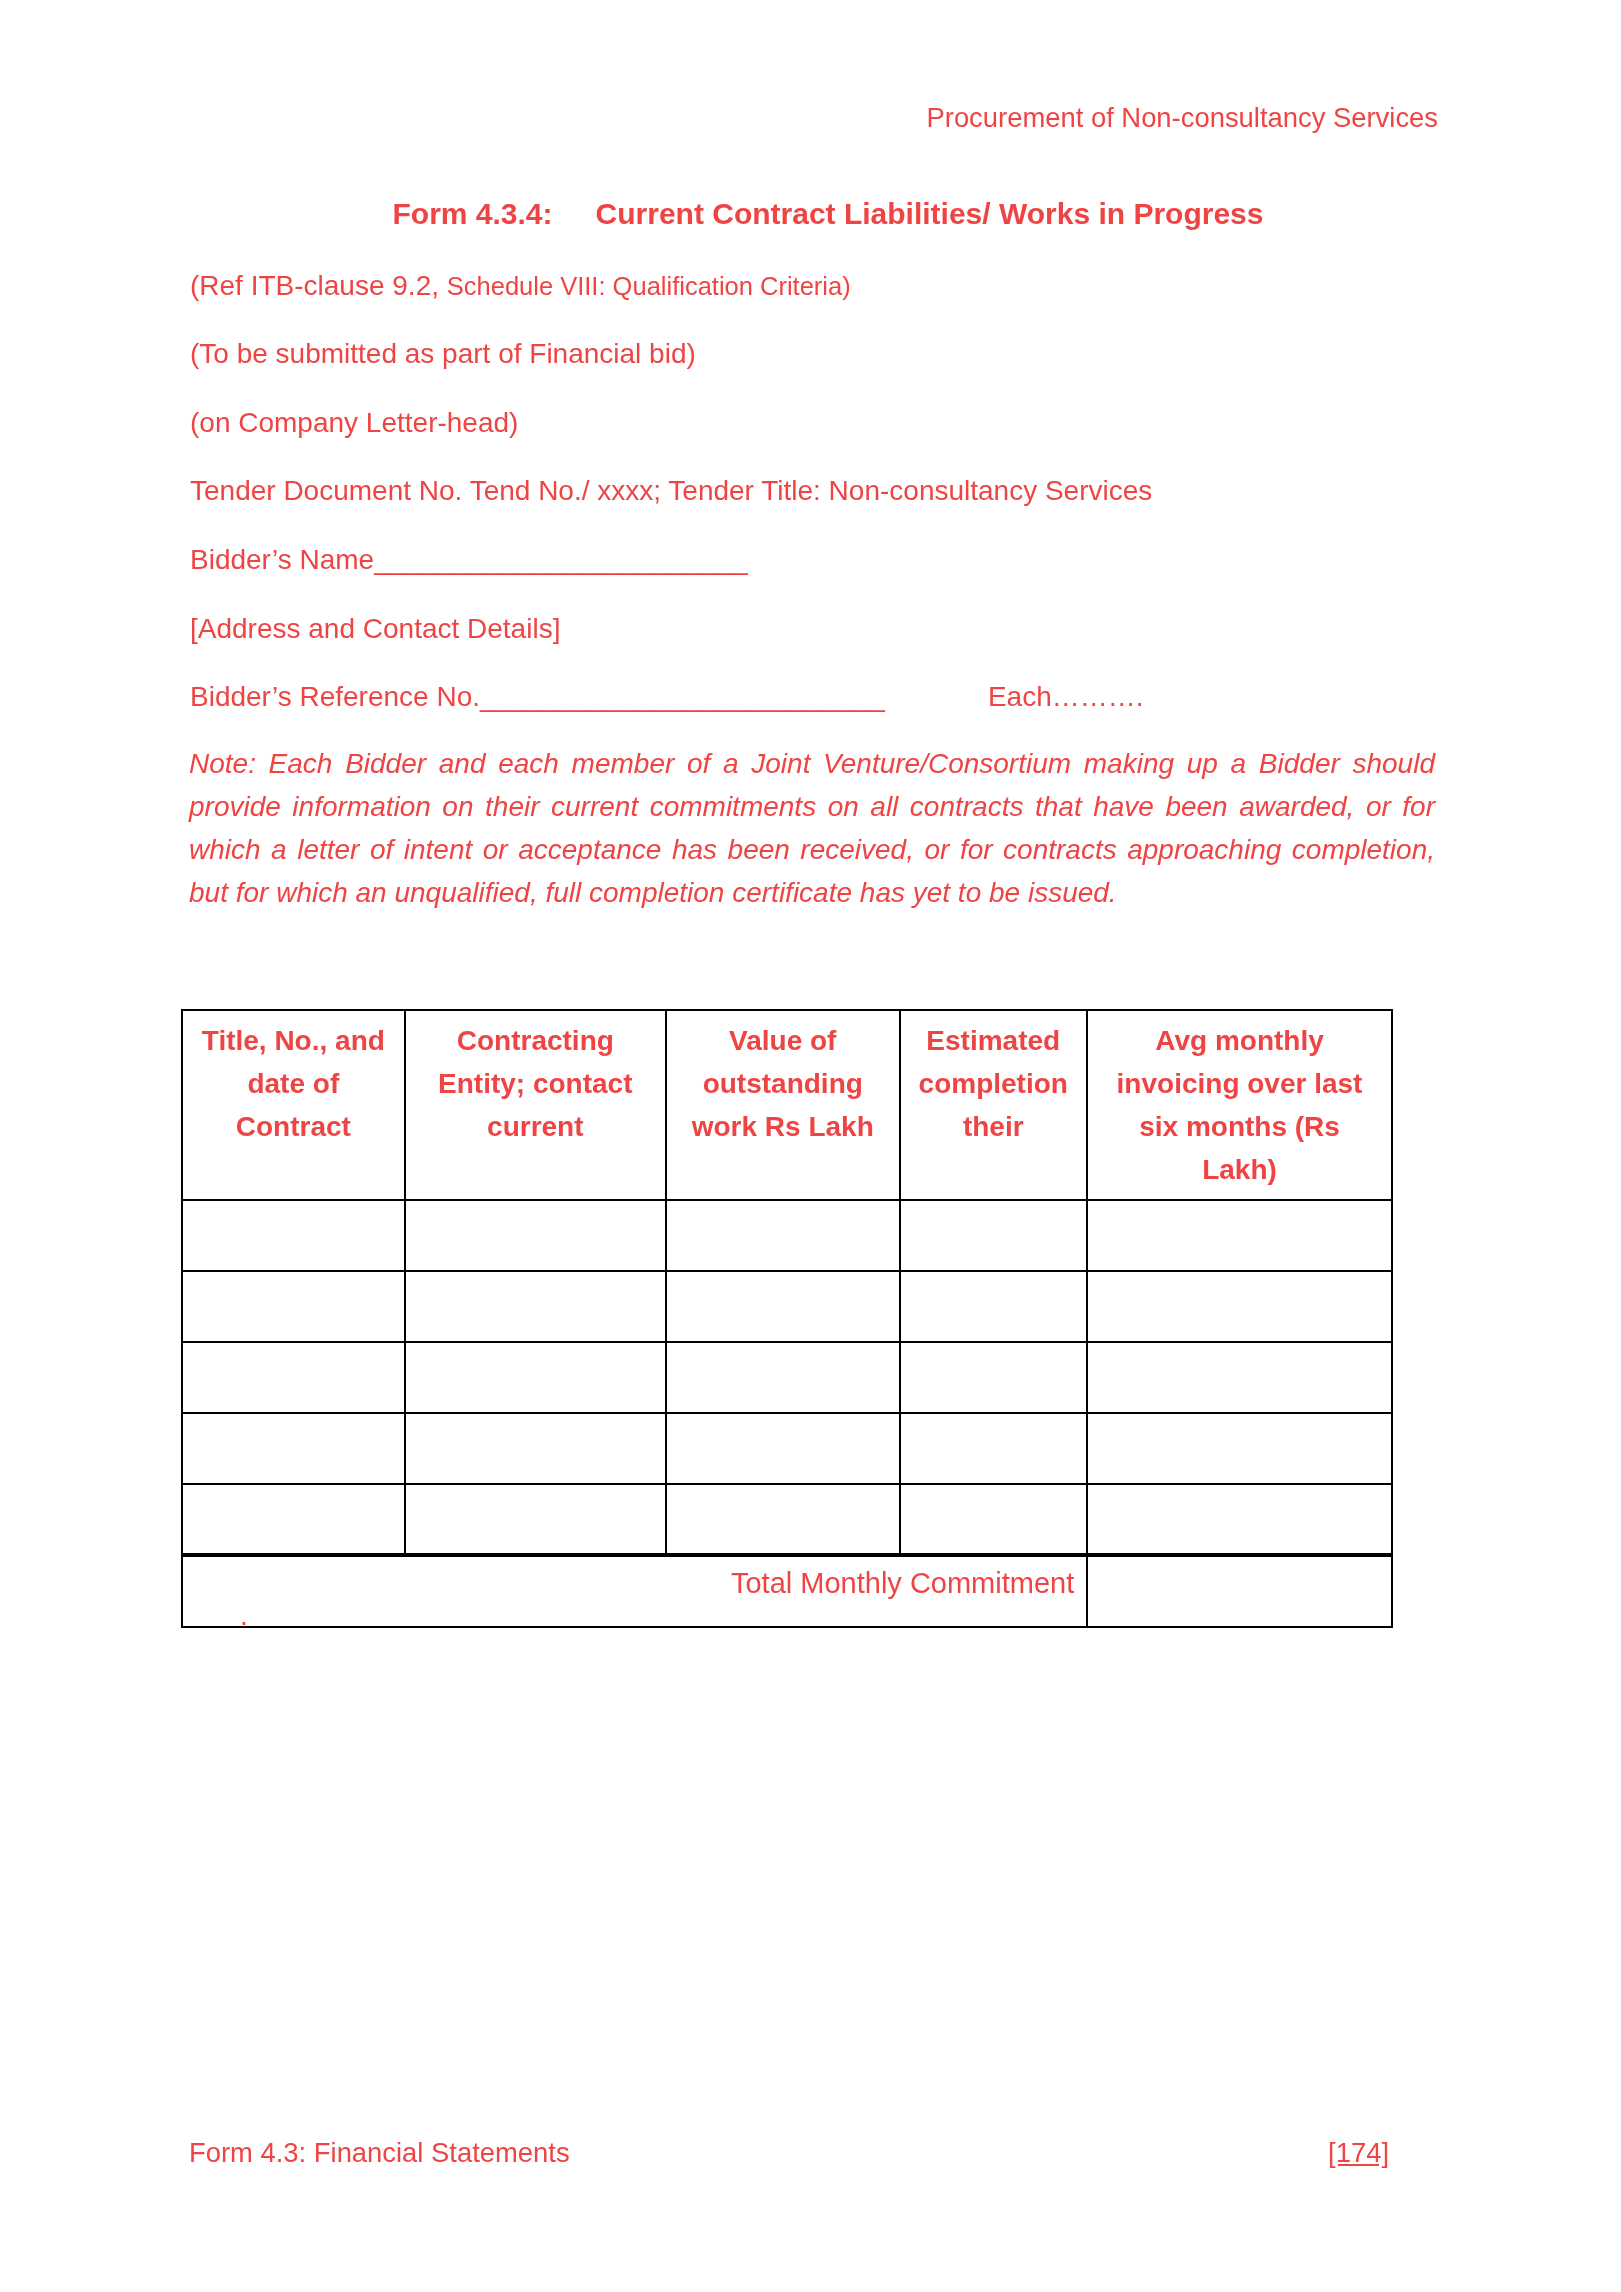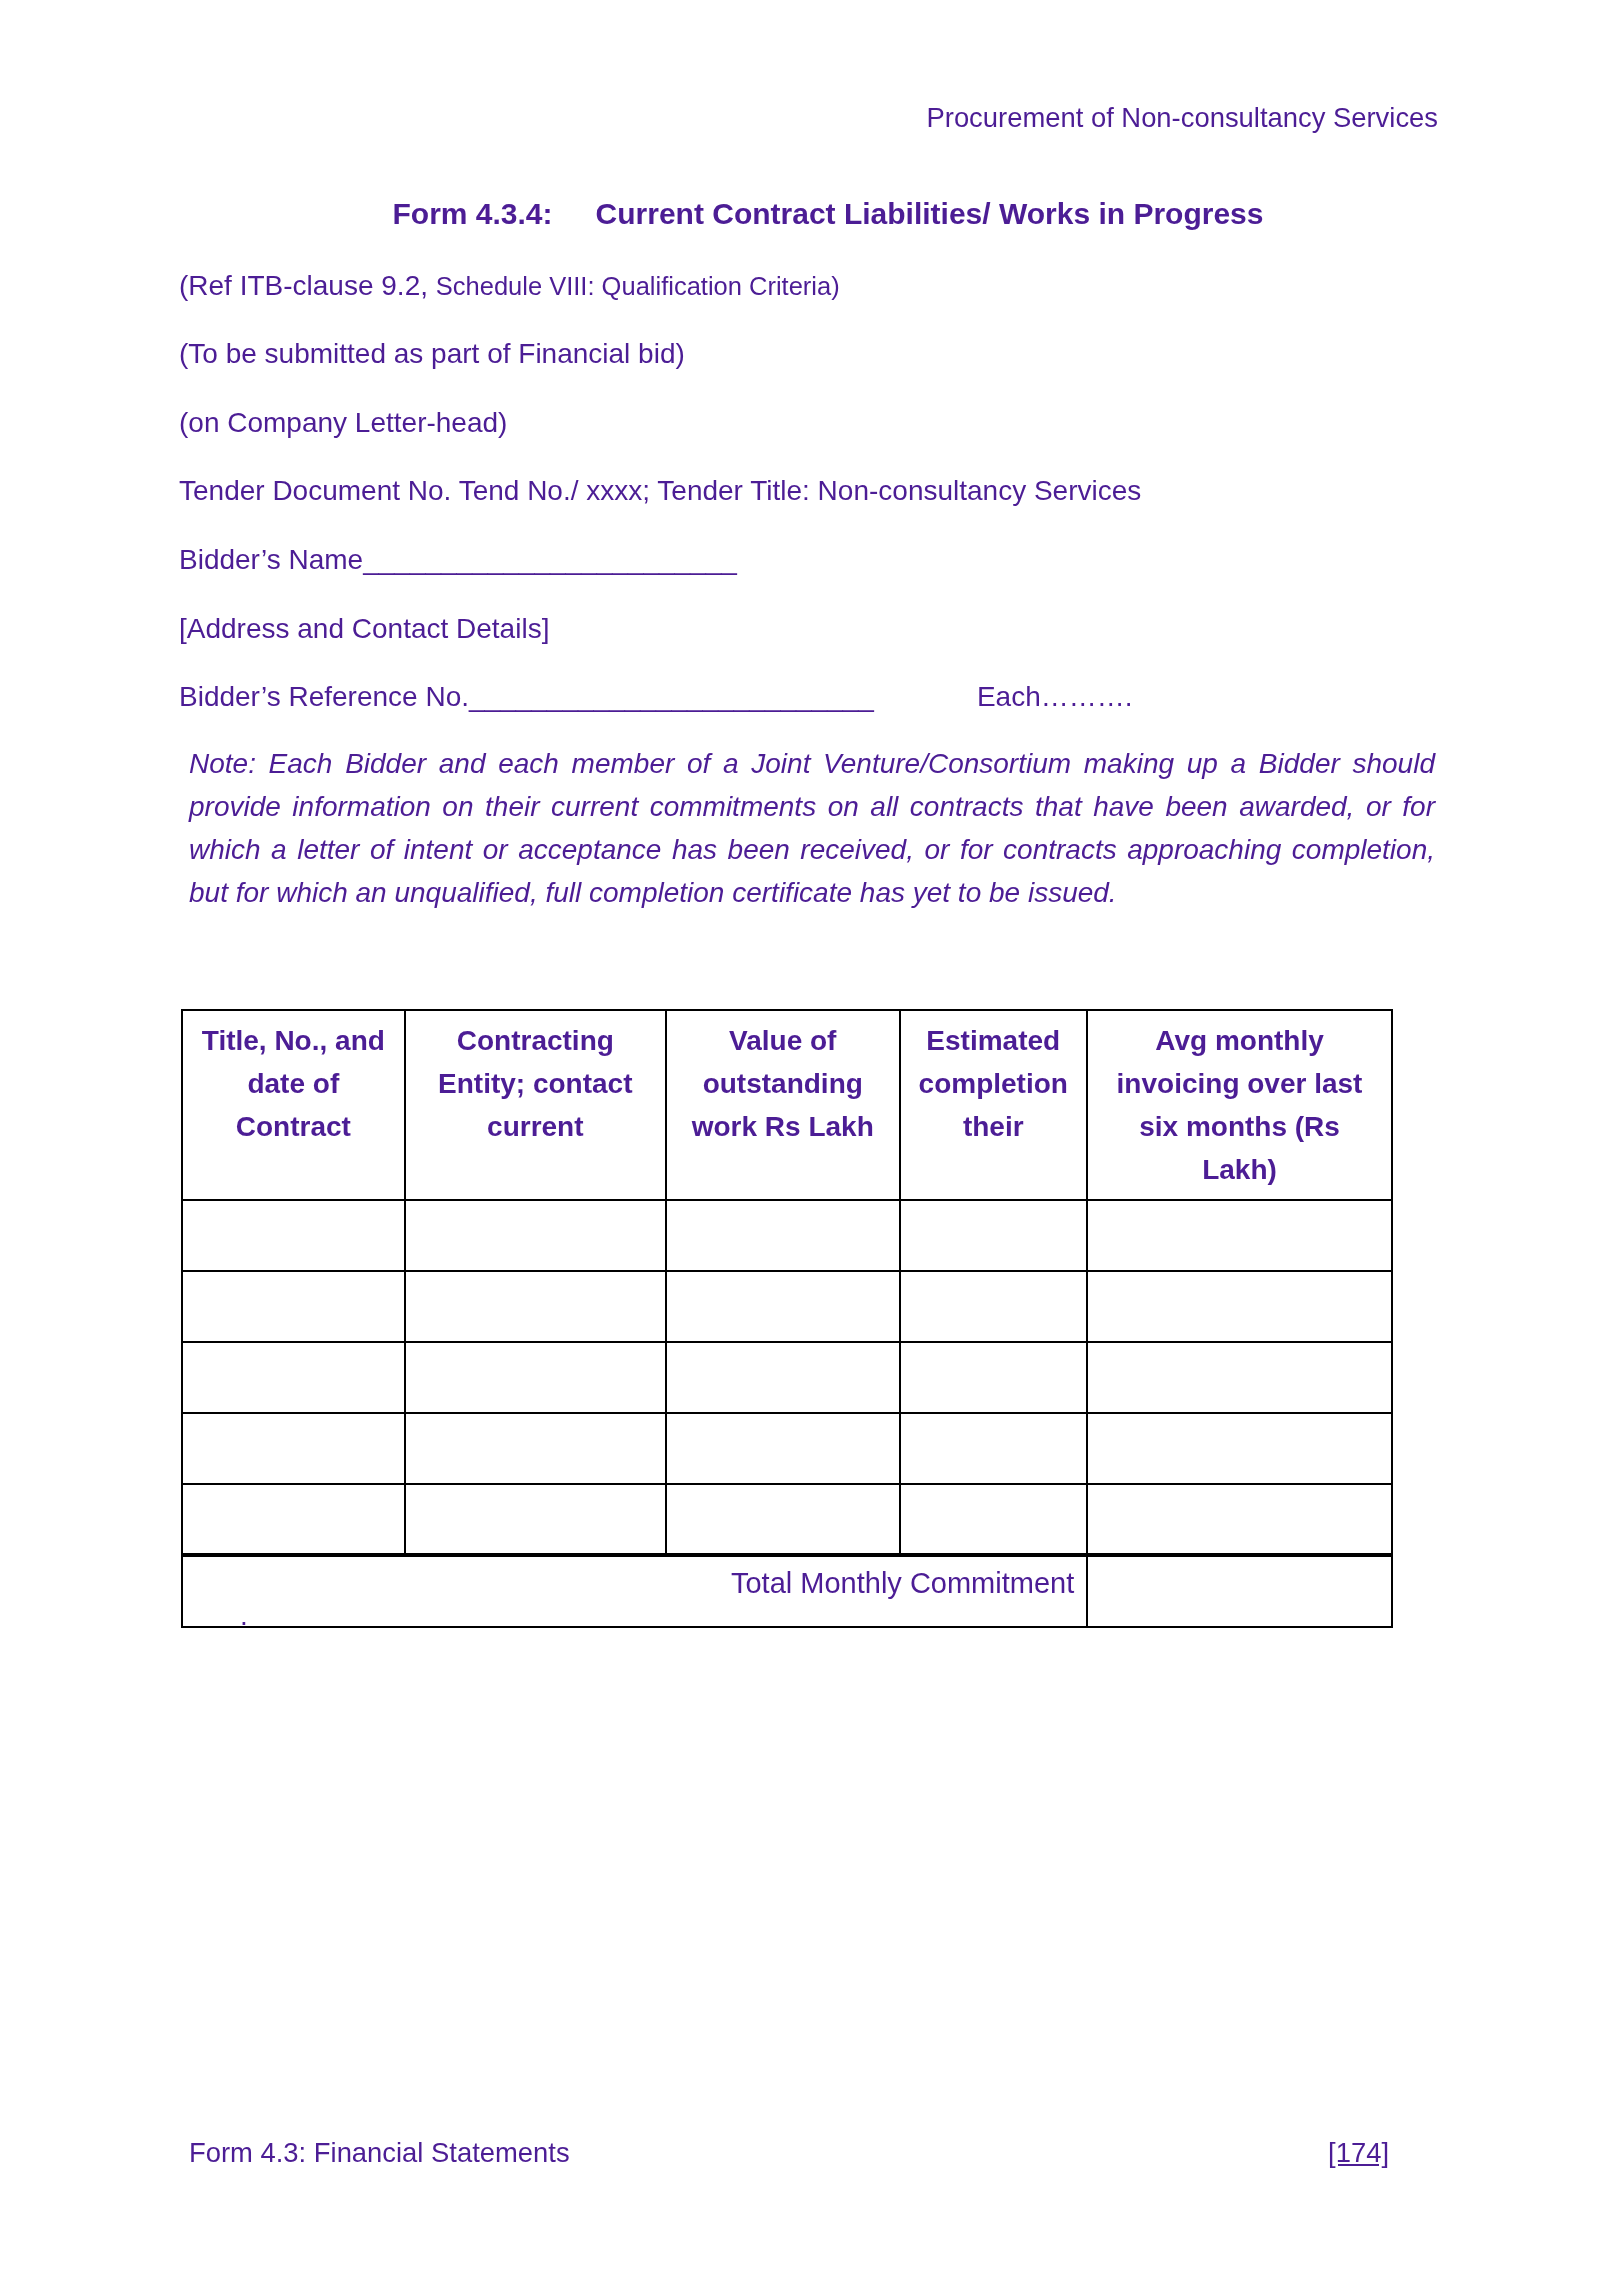--- a/index.html
+++ b/index.html
@@ -2,34 +2,34 @@
 <html><head>
 <meta charset="utf-8">
 <style>
   html,body { margin:0; padding:0; background:#e8e8e8; }
   .page {
     position:relative;
     width:1621px; height:2293px;
     margin:0 auto;
     background:#ffffff;
     font-family:"Liberation Sans", sans-serif;
-    color:#4c1d95;
+    color:#ef4444;
     overflow:hidden;
   }
   .running-header {
     position:absolute; top:102px; right:183px;
     font-size:27.4px; letter-spacing:0px;
   }
   .doc-title {
     position:absolute; top:197px; left:205px; width:1246px;
     text-align:center; font-size:30px; font-weight:bold; margin:0;
   }
   .doc-title .title-prefix { margin-right:43px; }
   .para {
-    position:absolute; left:179px; margin:0;
+    position:absolute; left:190px; margin:0;
     font-size:28px; line-height:35px; white-space:nowrap;
   }
   .para .small { font-size:25.5px; }
   .date-chunk { margin-left:103px; }
   .note-para {
     position:absolute; left:189px; top:742px; width:1246px; margin:0;
     font-size:28px; line-height:43px;
     font-style:italic; text-align:justify; white-space:normal;
   }
   .liabilities-table {

